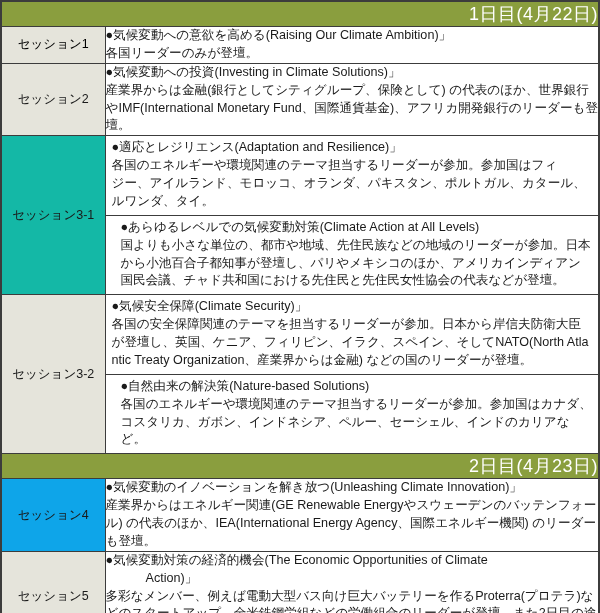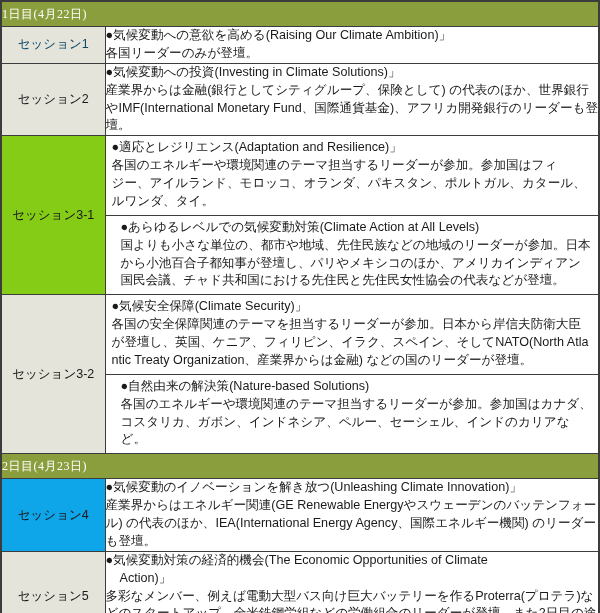--- a/index.html
+++ b/index.html
@@ -27,31 +27,30 @@
   .schedule-table td {
     border: 1px solid #3c3c3c;
     vertical-align: middle;
     padding: 0;
   }
 
   
   .day-banner td {
     background: #8a9e3e;
     color: #ffffff;
-    text-align: left;
-    font-size: 12px;
+    text-align: right;
+    font-size: 18px;
     font-weight: 400;
     letter-spacing: 0.5px;
     height: 24px;
     line-height: 24px;
     border-left: 2px solid #3c3c3c;
     border-right: 2px solid #3c3c3c;
     border-top: 1px solid #3c3c3c;
     border-bottom: 1px solid #3c3c3c;
-    font-family: Liberation Serif, serif;
   }
 
   
   .session-label {
     width: 104px;
     background: #e5e4db;
     text-align: center;
     font-size: 12.5px;
     line-height: 1.35;
     color: #1a1a1a;
@@ -83,55 +82,55 @@
     padding: 0 !important;
   }
 
   .desc-line {
     display: block;
     white-space: pre-wrap;
     word-break: break-all;
     line-break: strict;
   }
   .desc-line.indent {
-    padding-left: 14px;
+    margin-left: 40px;
   }
 </style>
 </head>
 <body>
 
 <table class="schedule-table">
   <colgroup>
     <col style="width:104px">
     <col style="width:494px">
   </colgroup>
   <tbody id="table-body">
       <tr class="day-banner">
         <td colspan="2" style="background: rgb(138, 158, 62); color: rgb(255, 255, 255);">1日目(4月22日)</td>
       </tr>
       <tr>
-        <td class="session-label" style="background: rgb(229, 228, 219); color: #0c4a6e;">セッション1</td>
+        <td class="session-label" style="background: rgb(229, 228, 219); color: #000000;">セッション1</td>
         <td class="session-desc">
           <div>
             <span class="desc-line">●気候変動への意欲を高める(Raising Our Climate Ambition)」</span>
             <span class="desc-line">各国リーダーのみが登壇。</span>
           </div>
         </td>
       </tr>
       <tr>
         <td class="session-label" style="background: rgb(229, 228, 219); color: rgb(26, 26, 26);">セッション2</td>
         <td class="session-desc">
           <div>
             <span class="desc-line">●気候変動への投資(Investing in Climate Solutions)」</span>
             <span class="desc-line">産業界からは金融(銀行としてシティグループ、保険として) の代表のほか、世界銀行やIMF(International Monetary Fund、国際通貨基金)、アフリカ開発銀行のリーダーも登壇。</span>
           </div>
         </td>
       </tr>
       <tr>
-        <td class="session-label" style="background: #84cc16; color: rgb(26, 26, 26);">セッション3-1</td>
+        <td class="session-label" style="background: #14b8a6; color: rgb(26, 26, 26);">セッション3-1</td>
         <td class="session-desc desc-cell-split">
           <div class="desc-block">
             <span class="desc-line">●適応とレジリエンス(Adaptation and Resilience)」</span>
             <span class="desc-line">各国のエネルギーや環境関連のテーマ担当するリーダーが参加。参加国はフィジー、アイルランド、モロッコ、オランダ、パキスタン、ポルトガル、カタール、ルワンダ、タイ。</span>
           </div>
           <div class="desc-block">
             <span class="desc-line">●あらゆるレベルでの気候変動対策(Climate Action at All Levels)</span>
             <span class="desc-line">国よりも小さな単位の、都市や地域、先住民族などの地域のリーダーが参加。日本から小池百合子都知事が登壇し、パリやメキシコのほか、アメリカインディアン国民会議、チャド共和国における先住民と先住民女性協会の代表などが登壇。</span>
           </div>
         </td>

